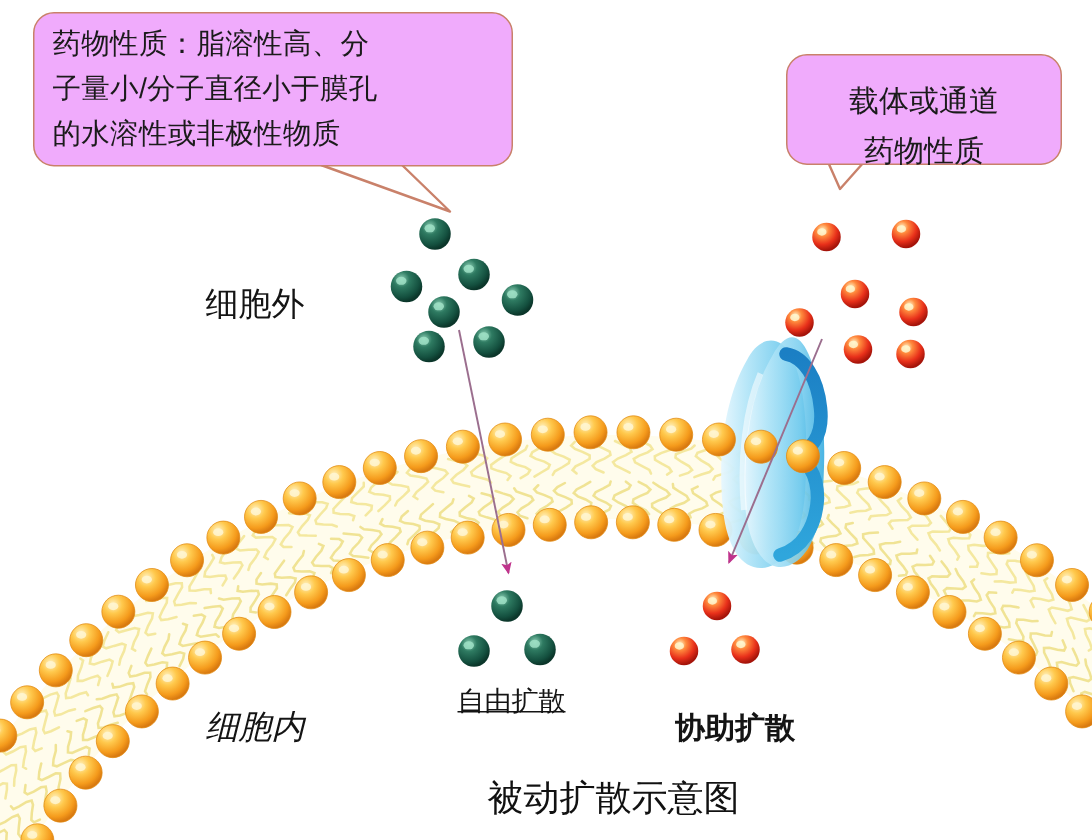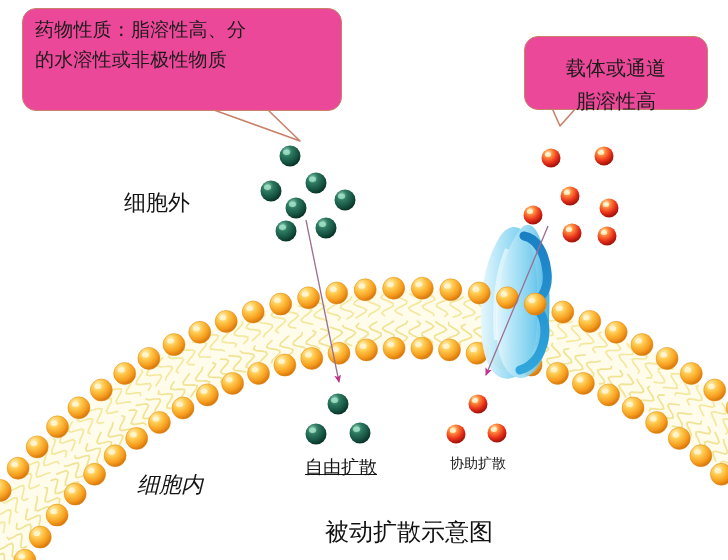--- a/index.html
+++ b/index.html
@@ -11,42 +11,42 @@
     position:relative;
   }
   #stage{position:absolute;left:0;top:0;width:728px;height:560px;}
   svg.layer{position:absolute;left:0;top:0;width:728px;height:560px;}
 
   .calloutBox{
     position:absolute;
     box-sizing:border-box;
     border:1.6px solid #c9816a;
     border-radius:14px;
-    background:#ec4899;
+    background:#f0abfc;
     color:#1b1b1b;
     text-align:left;
     z-index:6;
   }
   #callout-lipid{
     left:22px;top:8px;width:320px;height:103px;
     padding:6px 10px 0 12px;
     font-size:19px;line-height:30px;letter-spacing:0.2px;
   }
   #callout-carrier{
     left:524px;top:36px;width:184px;height:74px;
     padding:15px 0 0 0;
     text-align:center;
     font-size:20px;line-height:33px;
   }
 
   .lbl{position:absolute;color:#141414;z-index:5;white-space:nowrap;}
-  #label-outside{left:124px;top:188px;font-size:22px;}
+  #label-outside{left:137px;top:188px;font-size:22px;}
   #label-inside{left:137px;top:470px;font-size:22px;font-style:italic;}
   #label-free{left:305px;top:455px;font-size:18px;text-decoration:underline;}
-  #label-facilitated{left:450px;top:455px;font-size:14px;}
+  #label-facilitated{left:450px;top:472px;font-size:20px;font-weight:bold;}
   #figure-title{left:325px;top:516px;font-size:24px;color:#111;}
 </style>
 </head>
 <body>
 
 <div id="stage">
 
   <svg class="layer" viewBox="0 0 728 560">
     <defs>
       <radialGradient id="gHead" cx="34%" cy="28%" r="72%">
@@ -514,26 +514,27 @@
     <g id="callout-tails">
       <path d="M214 110 L300 141 L268 110 Z" fill="#ffffff" stroke="none"></path>
       <path d="M214 110 L300 141 L268 110" fill="none" stroke="#c9816a" stroke-width="1.6" stroke-linejoin="round"></path>
       <path d="M552 108 L560 126 L576 108 Z" fill="#ffffff" stroke="none"></path>
       <path d="M552 108 L560 126 L576 108" fill="none" stroke="#c9816a" stroke-width="1.6" stroke-linejoin="round"></path>
     </g>
   </svg>
 
   <div class="calloutBox" id="callout-lipid">
     <div>药物性质：脂溶性高、分</div>
+    <div>子量小/分子直径小于膜孔</div>
     <div>的水溶性或非极性物质</div>
   </div>
 
   <div class="calloutBox" id="callout-carrier">
     <div>载体或通道</div>
-    <div>脂溶性高</div>
+    <div>药物性质</div>
   </div>
 
   <div class="lbl" id="label-outside">细胞外</div>
   <div class="lbl" id="label-inside">细胞内</div>
   <div class="lbl" id="label-free">自由扩散</div>
   <div class="lbl" id="label-facilitated">协助扩散</div>
   <div class="lbl" id="figure-title">被动扩散示意图</div>
 
 </div>
 

